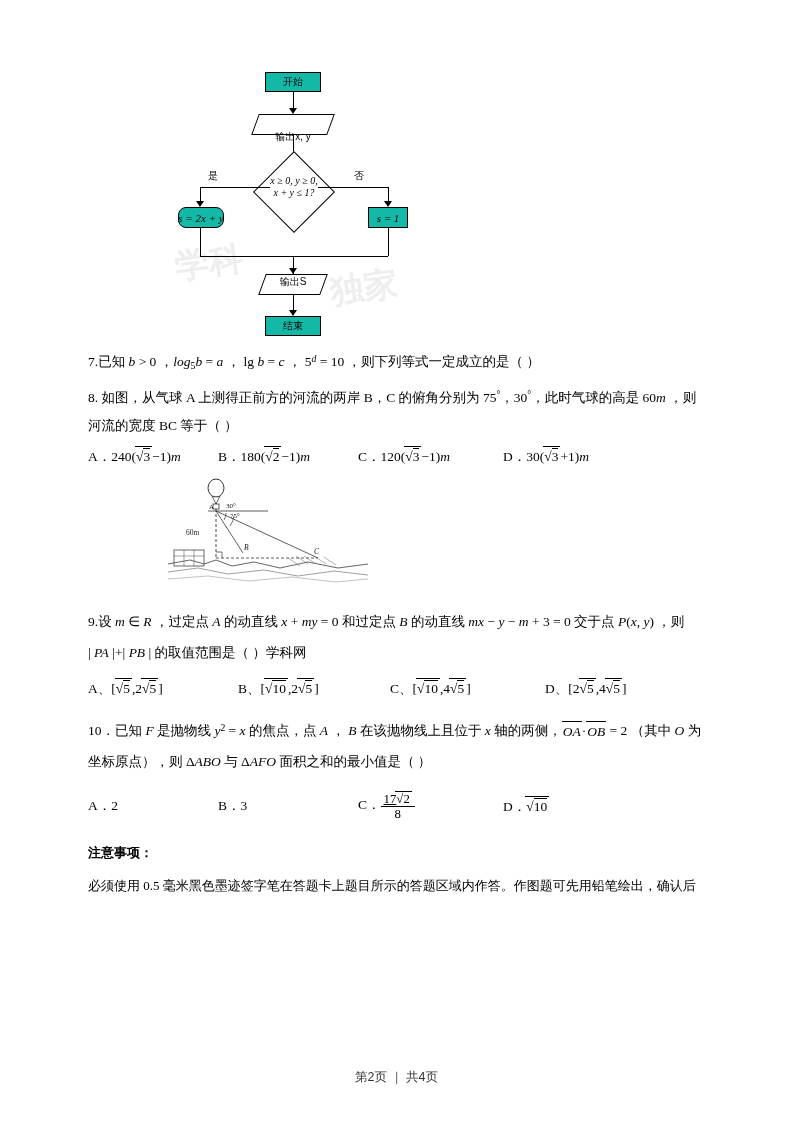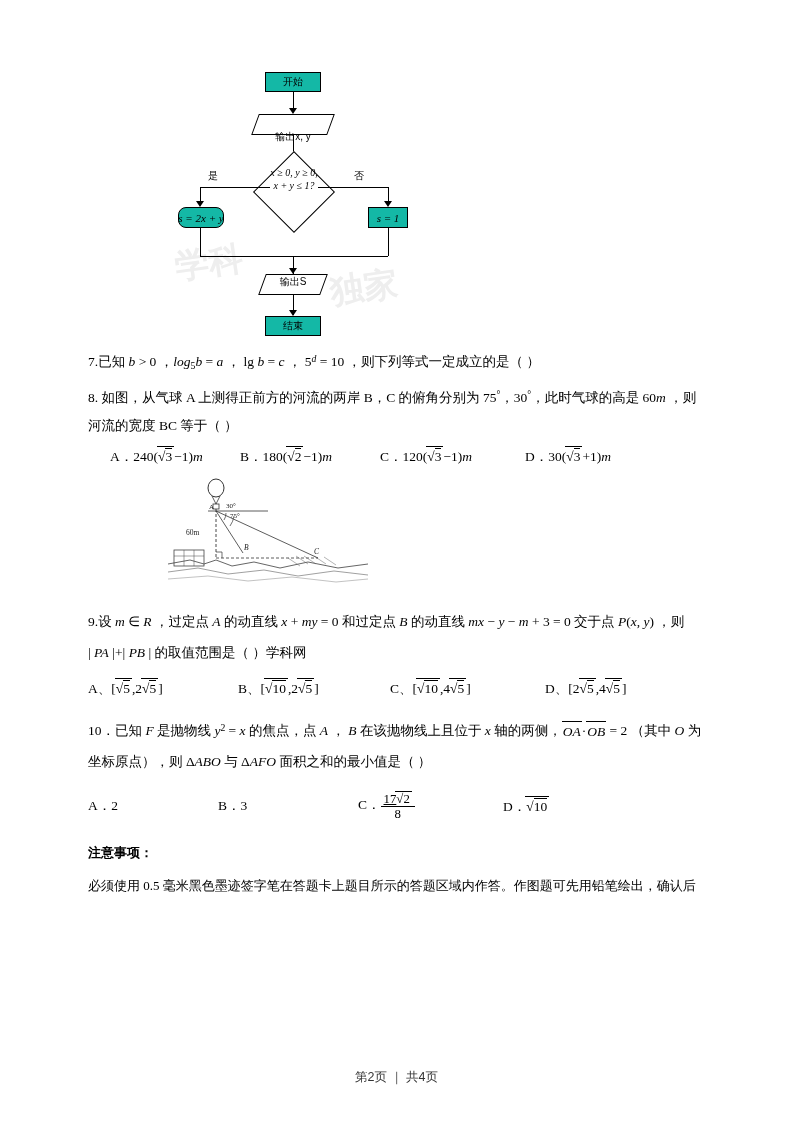--- a/index.html
+++ b/index.html
@@ -66,20 +66,21 @@
     position: absolute;
     border: 1px solid #000;
     background: #fff;
     transform: rotate(45deg);
     box-sizing: border-box;
   }
   .fc-dia-label {
     position: absolute;
     display: flex;
     align-items: center;
+    justify-content: center;
     text-align: center;
     line-height: 1.25;
     white-space: nowrap;
     font-style: italic;
     font-family: "Liberation Serif", serif;
     font-size: 10px;
   }
   .fc-line {
     position: absolute;
     background: #000;
@@ -263,21 +264,21 @@
         7.已知<i class="v"> b</i> &gt; 0 ，<i class="v">log</i><span class="sub">5</span><i class="v">b</i> = <i class="v">a</i> ， lg <i class="v">b</i> = <i class="v">c</i> ， 5<span class="sup"><i class="v">d</i></span> = 10 ，则下列等式一定成立的是（      ）
       </div>
     </div>
 
     <div class="q">
       <div>
         8. 如图，从气球 A 上测得正前方的河流的两岸 B，C 的俯角分别为 75<span class="sup">°</span>，30<span class="sup">°</span>，此时气球的高是 60<i class="v">m</i> ，则
       </div>
       <div class="q-line">河流的宽度 BC 等于（      ）</div>
       <div class="opts">
-        <div class="opt" style="width:130px;margin-left:22px;">A．240(<span class="sqrt">√<span style="border-top:1px solid #000;">3</span></span>−1)<i class="v">m</i></div>
+        <div class="opt" style="width:130px;">A．240(<span class="sqrt">√<span style="border-top:1px solid #000;">3</span></span>−1)<i class="v">m</i></div>
         <div class="opt" style="width:140px;">B．180(<span class="sqrt">√<span style="border-top:1px solid #000;">2</span></span>−1)<i class="v">m</i></div>
         <div class="opt" style="width:145px;">C．120(<span class="sqrt">√<span style="border-top:1px solid #000;">3</span></span>−1)<i class="v">m</i></div>
         <div class="opt">D．30(<span class="sqrt">√<span style="border-top:1px solid #000;">3</span></span>+1)<i class="v">m</i></div>
       </div>
     </div>
 
     <div class="pic">
       <svg width="200" height="112" viewBox="0 0 200 112">
 
         <ellipse cx="48" cy="10" rx="8" ry="9" fill="none" stroke="#333" stroke-width="1"></ellipse>

